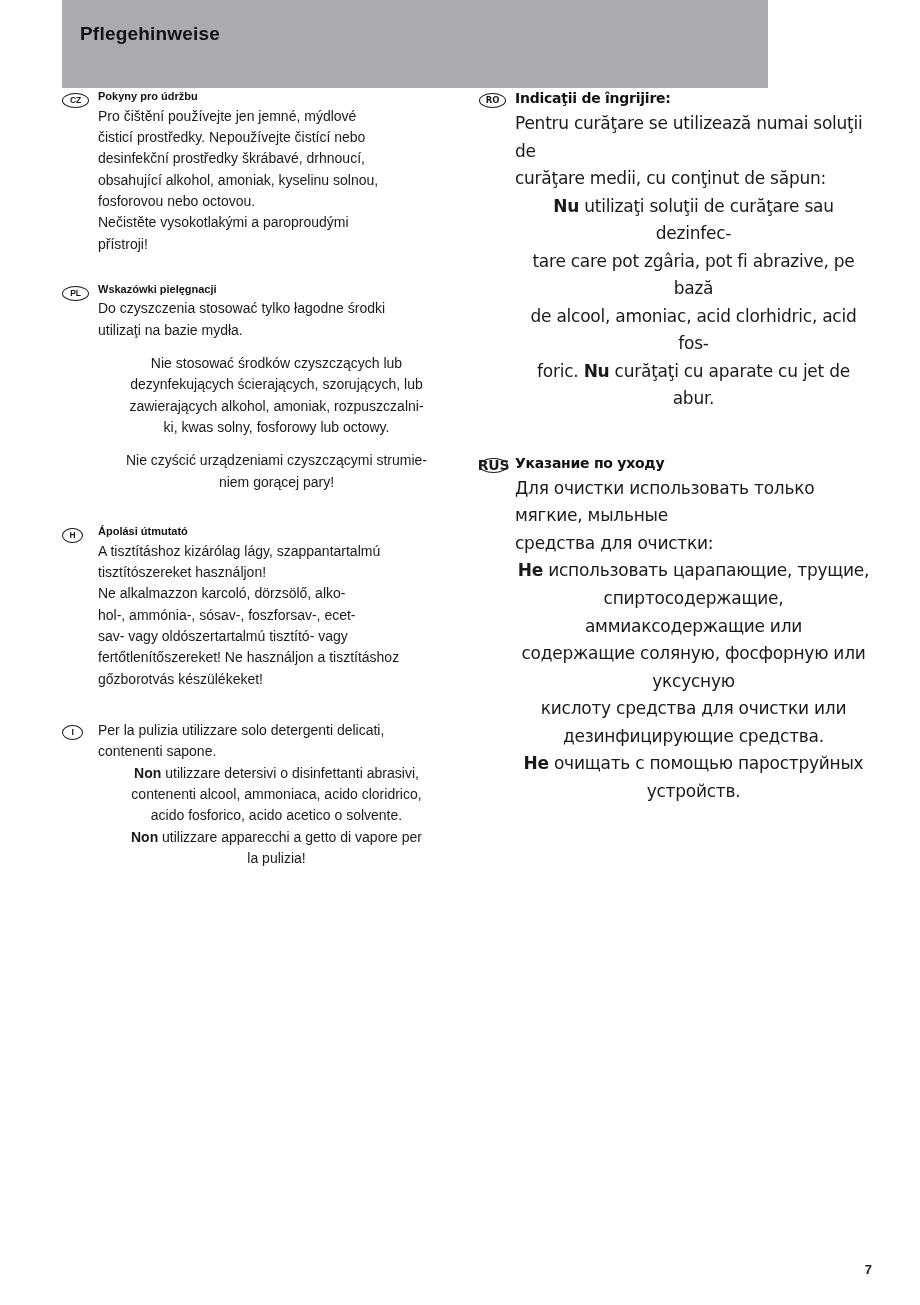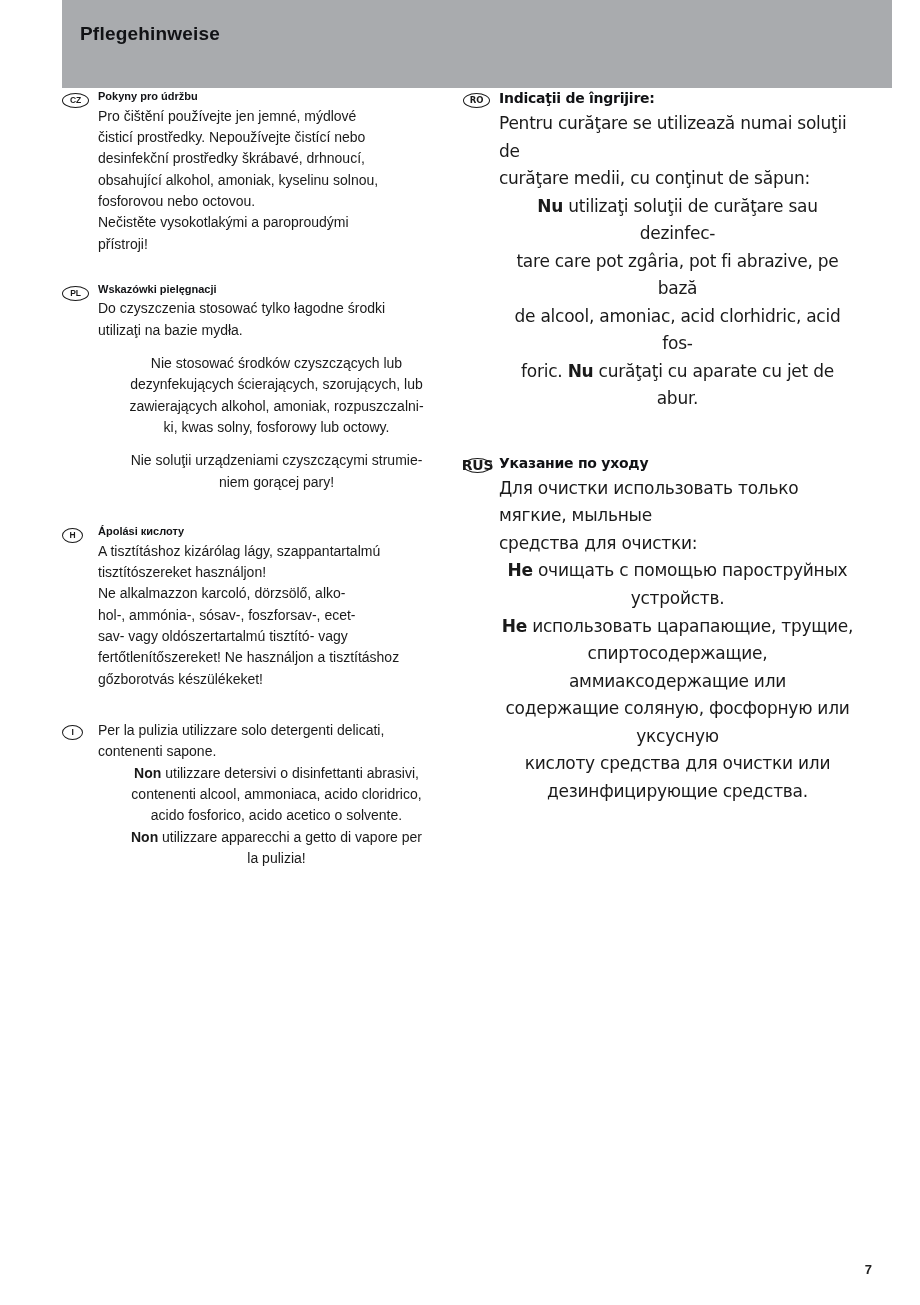--- a/index.html
+++ b/index.html
@@ -14,42 +14,42 @@
     font-family: "Liberation Sans", sans-serif;
     color: #1a1a1a;
     overflow: hidden;
   }
 
   
   .header-bar {
     position: absolute;
     left: 62px;
     top: 0;
-    width: 830px;
+    width: 706px;
     height: 88px;
     background: #a9abae;
   }
   .header-title {
     position: absolute;
     left: 18px;
     top: 23px;
     font-size: 19px;
     font-weight: bold;
     letter-spacing: 0.2px;
     color: #111215;
   }
 
   
   .content {
     position: absolute;
     left: 62px;
     top: 88px;
     width: 810px;
     display: flex;
-    gap: 8px;
+    gap: 24px;
   }
   .column {
     width: 393px;
     flex: 0 0 393px;
   }
 
   
   .lang-block {
     position: relative;
     padding-left: 36px;
@@ -162,27 +162,27 @@
 
     <div class="lang-block" style="margin-bottom:30px;">
       <span class="cc-badge">PL</span>
       <div class="lang-heading">Wskazówki pielęgnacji</div>
       <p class="para">Do czyszczenia stosować tylko łagodne środki
 utilizaţi na bazie mydła.</p>
       <p class="para spaced">Nie stosować środków czyszczących lub
 dezynfekujących ścierających, szorujących, lub
 zawierających alkohol, amoniak, rozpuszczalni-
 ki, kwas solny, fosforowy lub octowy.</p>
-      <p class="para spaced">Nie soluţii urządzeniami czyszczącymi strumie-
+      <p class="para spaced">Nie czyścić urządzeniami czyszczącymi strumie-
 niem gorącej pary!</p>
     </div>
 
     <div class="lang-block" style="margin-bottom:30px;">
       <span class="cc-badge narrow">H</span>
-      <div class="lang-heading">Ápolási кислоту</div>
+      <div class="lang-heading">Ápolási útmutató</div>
       <p class="para">A tisztításhoz kizárólag lágy, szappantartalmú
 tisztítószereket használjon!
 Ne alkalmazzon karcoló, dörzsölő, alko-
 hol-, ammónia-, sósav-, foszforsav-, ecet-
 sav- vagy oldószertartalmú tisztító- vagy
 fertőtlenítőszereket! Ne használjon a tisztításhoz
 gőzborotvás készülékeket!</p>
     </div>
 
     <div class="lang-block">
@@ -209,25 +209,25 @@
 tare care pot zgâria, pot fi abrazive, pe bază
 de alcool, amoniac, acid clorhidric, acid fos-
 foric. </span><b>Nu</b><span> curăţaţi cu aparate cu jet de abur.</span></p>
     </div>
 
     <div class="lang-block">
       <span class="cc-badge wide">RUS</span>
       <div class="lang-heading">Указание по уходу</div>
       <p class="para">Для очистки использовать только мягкие, мыльные
 средства для очистки:</p>
-      <p class="para"><b>Не</b><span> очищать с помощью пароструйных устройств.</span></p>
       <p class="para"><b>Не</b><span> использовать царапающие, трущие,
 спиртосодержащие, аммиаксодержащие или
 содержащие соляную, фосфорную или уксусную
 кислоту средства для очистки или
 дезинфицирующие средства.</span></p>
+      <p class="para"><b>Не</b><span> очищать с помощью пароструйных устройств.</span></p>
     </div>
 
   </div>
 
 </div>
 
 <div class="page-number">7</div>
 
 </body></html>

